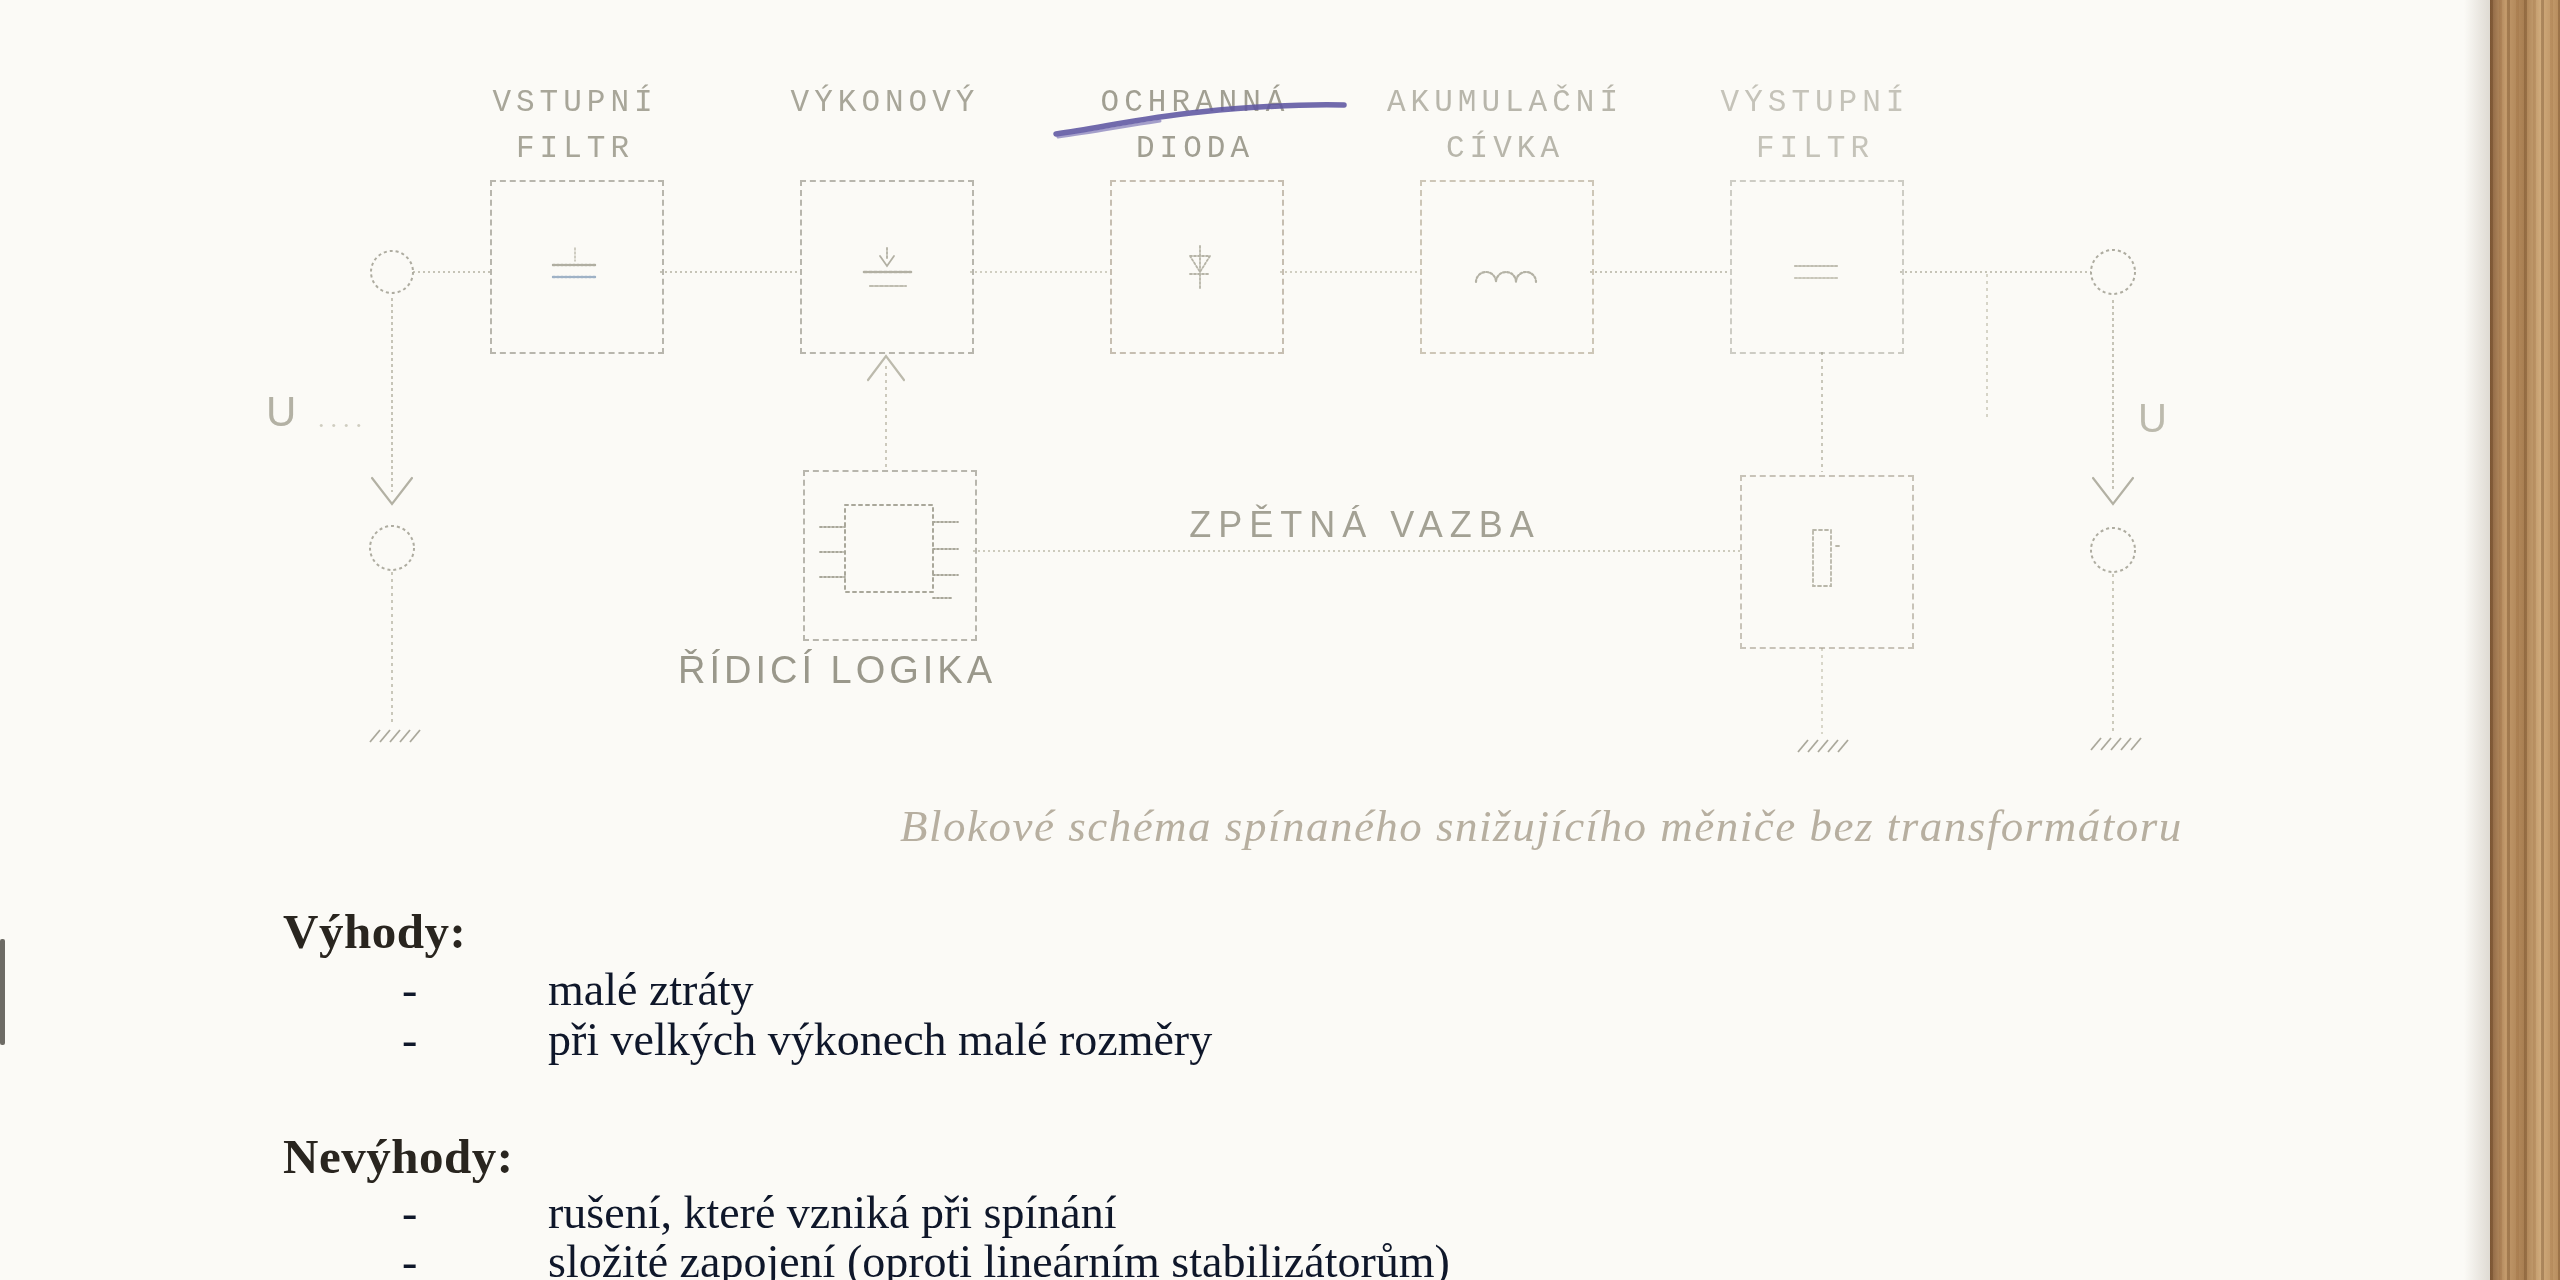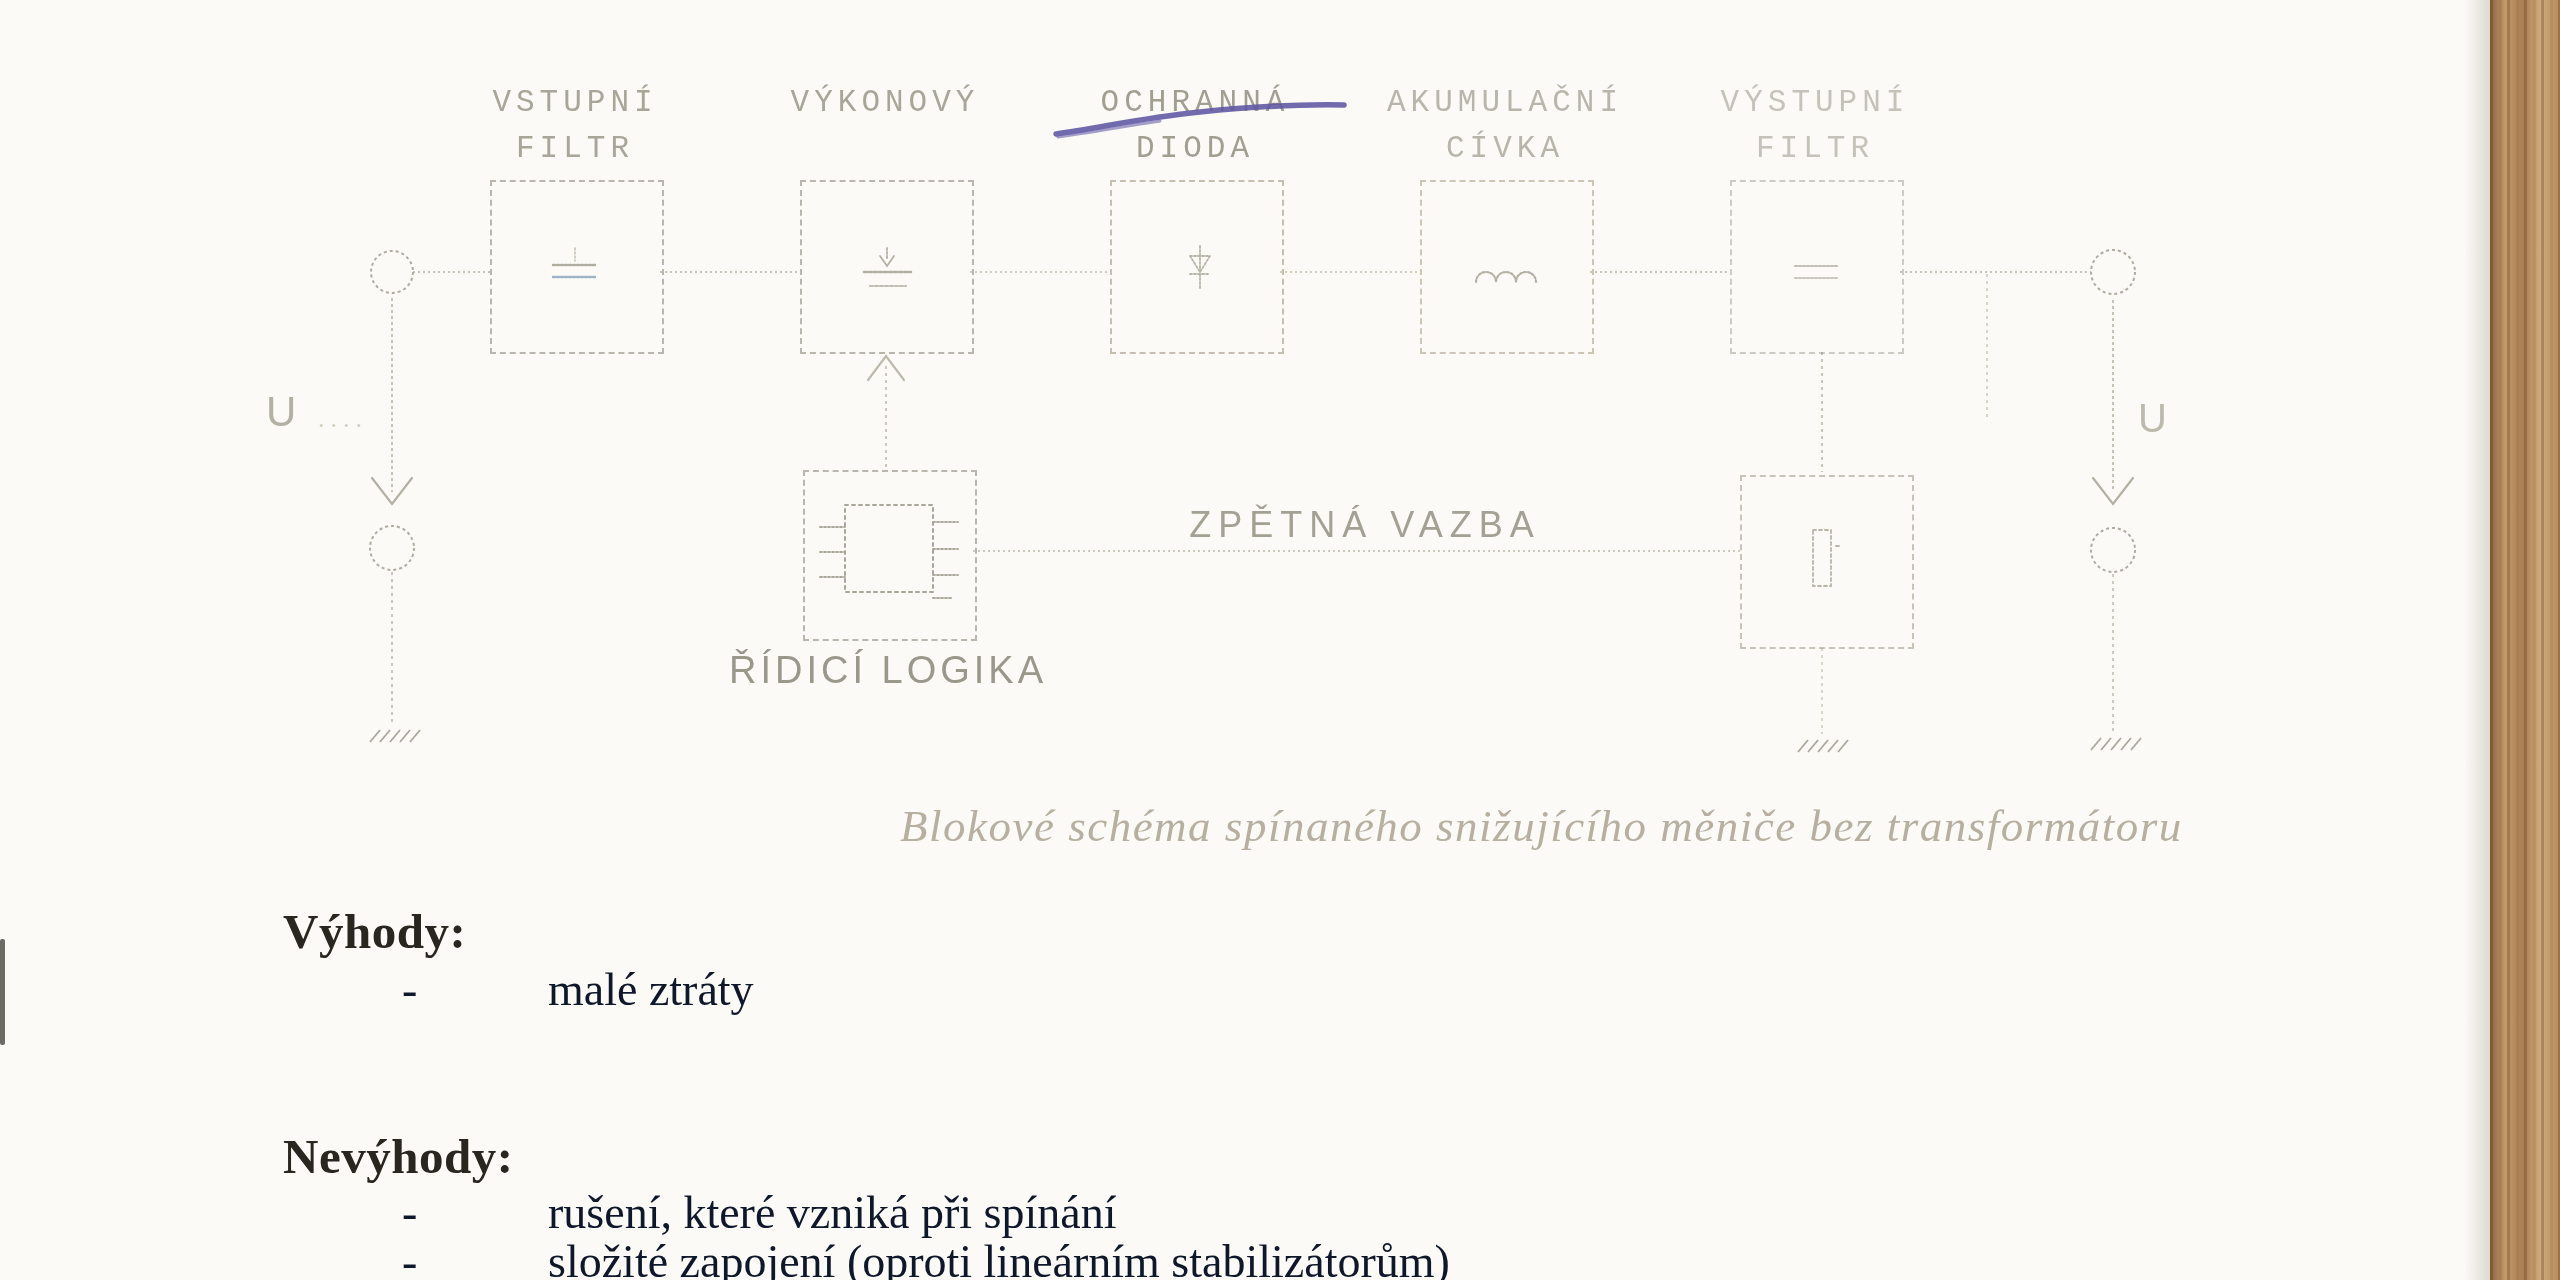--- a/index.html
+++ b/index.html
@@ -14,21 +14,21 @@
   .paper-edge{position:absolute;top:0;right:70px;width:26px;height:1280px;
         background:linear-gradient(90deg,rgba(0,0,0,0),rgba(120,105,85,.22));}
   .left-sliver{position:absolute;left:0;top:939px;width:5px;height:106px;background:#4a4741;border-radius:2px;opacity:.8;}
   
   .soft{filter:blur(.45px);}
   .box{position:absolute;border:2px dashed rgba(143,141,128,.62);background:transparent;}
   .blklabel{position:absolute;width:420px;text-align:center;
             font-family:Liberation Mono, monospace;font-size:31px;line-height:46px;
             letter-spacing:5px;color:#a8a699;}
   .blklabel span{display:block;}
-  .ctl-label{position:absolute;width:420px;text-align:center;font-family:"Liberation Sans",sans-serif;
+  .ctl-label{position:absolute;width:420px;text-align:left;font-family:"Liberation Sans",sans-serif;
              font-size:38px;line-height:50px;letter-spacing:4px;color:#9a988b;}
   .fb-label{position:absolute;left:1115px;top:504px;width:500px;text-align:center;
             font-family:Liberation Sans, sans-serif;font-size:36px;letter-spacing:7px;color:#a3a194;}
   .ulabel{position:absolute;font-family:"Liberation Sans",sans-serif;color:#b3b1a4;}
   .u-left{left:266px;top:388px;font-size:42px;}
   .u-right{left:2138px;top:396px;font-size:40px;color:#bcbaad;}
   .u-suffix{position:absolute;left:318px;top:404px;font-size:26px;letter-spacing:6px;color:#cfcdc0;}
   .caption{position:absolute;left:900px;top:800px;width:1440px;
            font-family:"Liberation Serif",serif;font-style:italic;font-size:45px;
            letter-spacing:1.5px;color:#b7afa0;filter:blur(.55px);}
@@ -193,20 +193,23 @@
     <path d="M1058 137 C1090 133 1120 127 1160 121" stroke="#6a62ad" stroke-width="3" fill="none" stroke-linecap="round" opacity="0.6"></path>
   </svg>
 
   <div class="caption">Blokové schéma spínaného snižujícího měniče bez transformátoru</div>
 
   <div class="heading" style="left:255px;top:903px;">Výhody:</div>
 
   <div class="item" style="left:402px;top:963px;">
     <span class="dash">-</span><span>malé ztráty</span>
   </div>
+  <div class="item" style="left:402px;top:1013px;">
+    <span class="dash">-</span><span>při velkých výkonech malé rozměry</span>
+  </div>
 
   <div class="heading" style="left:255px;top:1128px;">Nevýhody:</div>
 
   <div class="item" style="left:402px;top:1186px;">
     <span class="dash">-</span><span>rušení, které vzniká při spínání</span>
   </div>
   <div class="item" style="left:402px;top:1235px;">
     <span class="dash">-</span><span>složité zapojení (oproti lineárním stabilizátorům)</span>
   </div>
 

